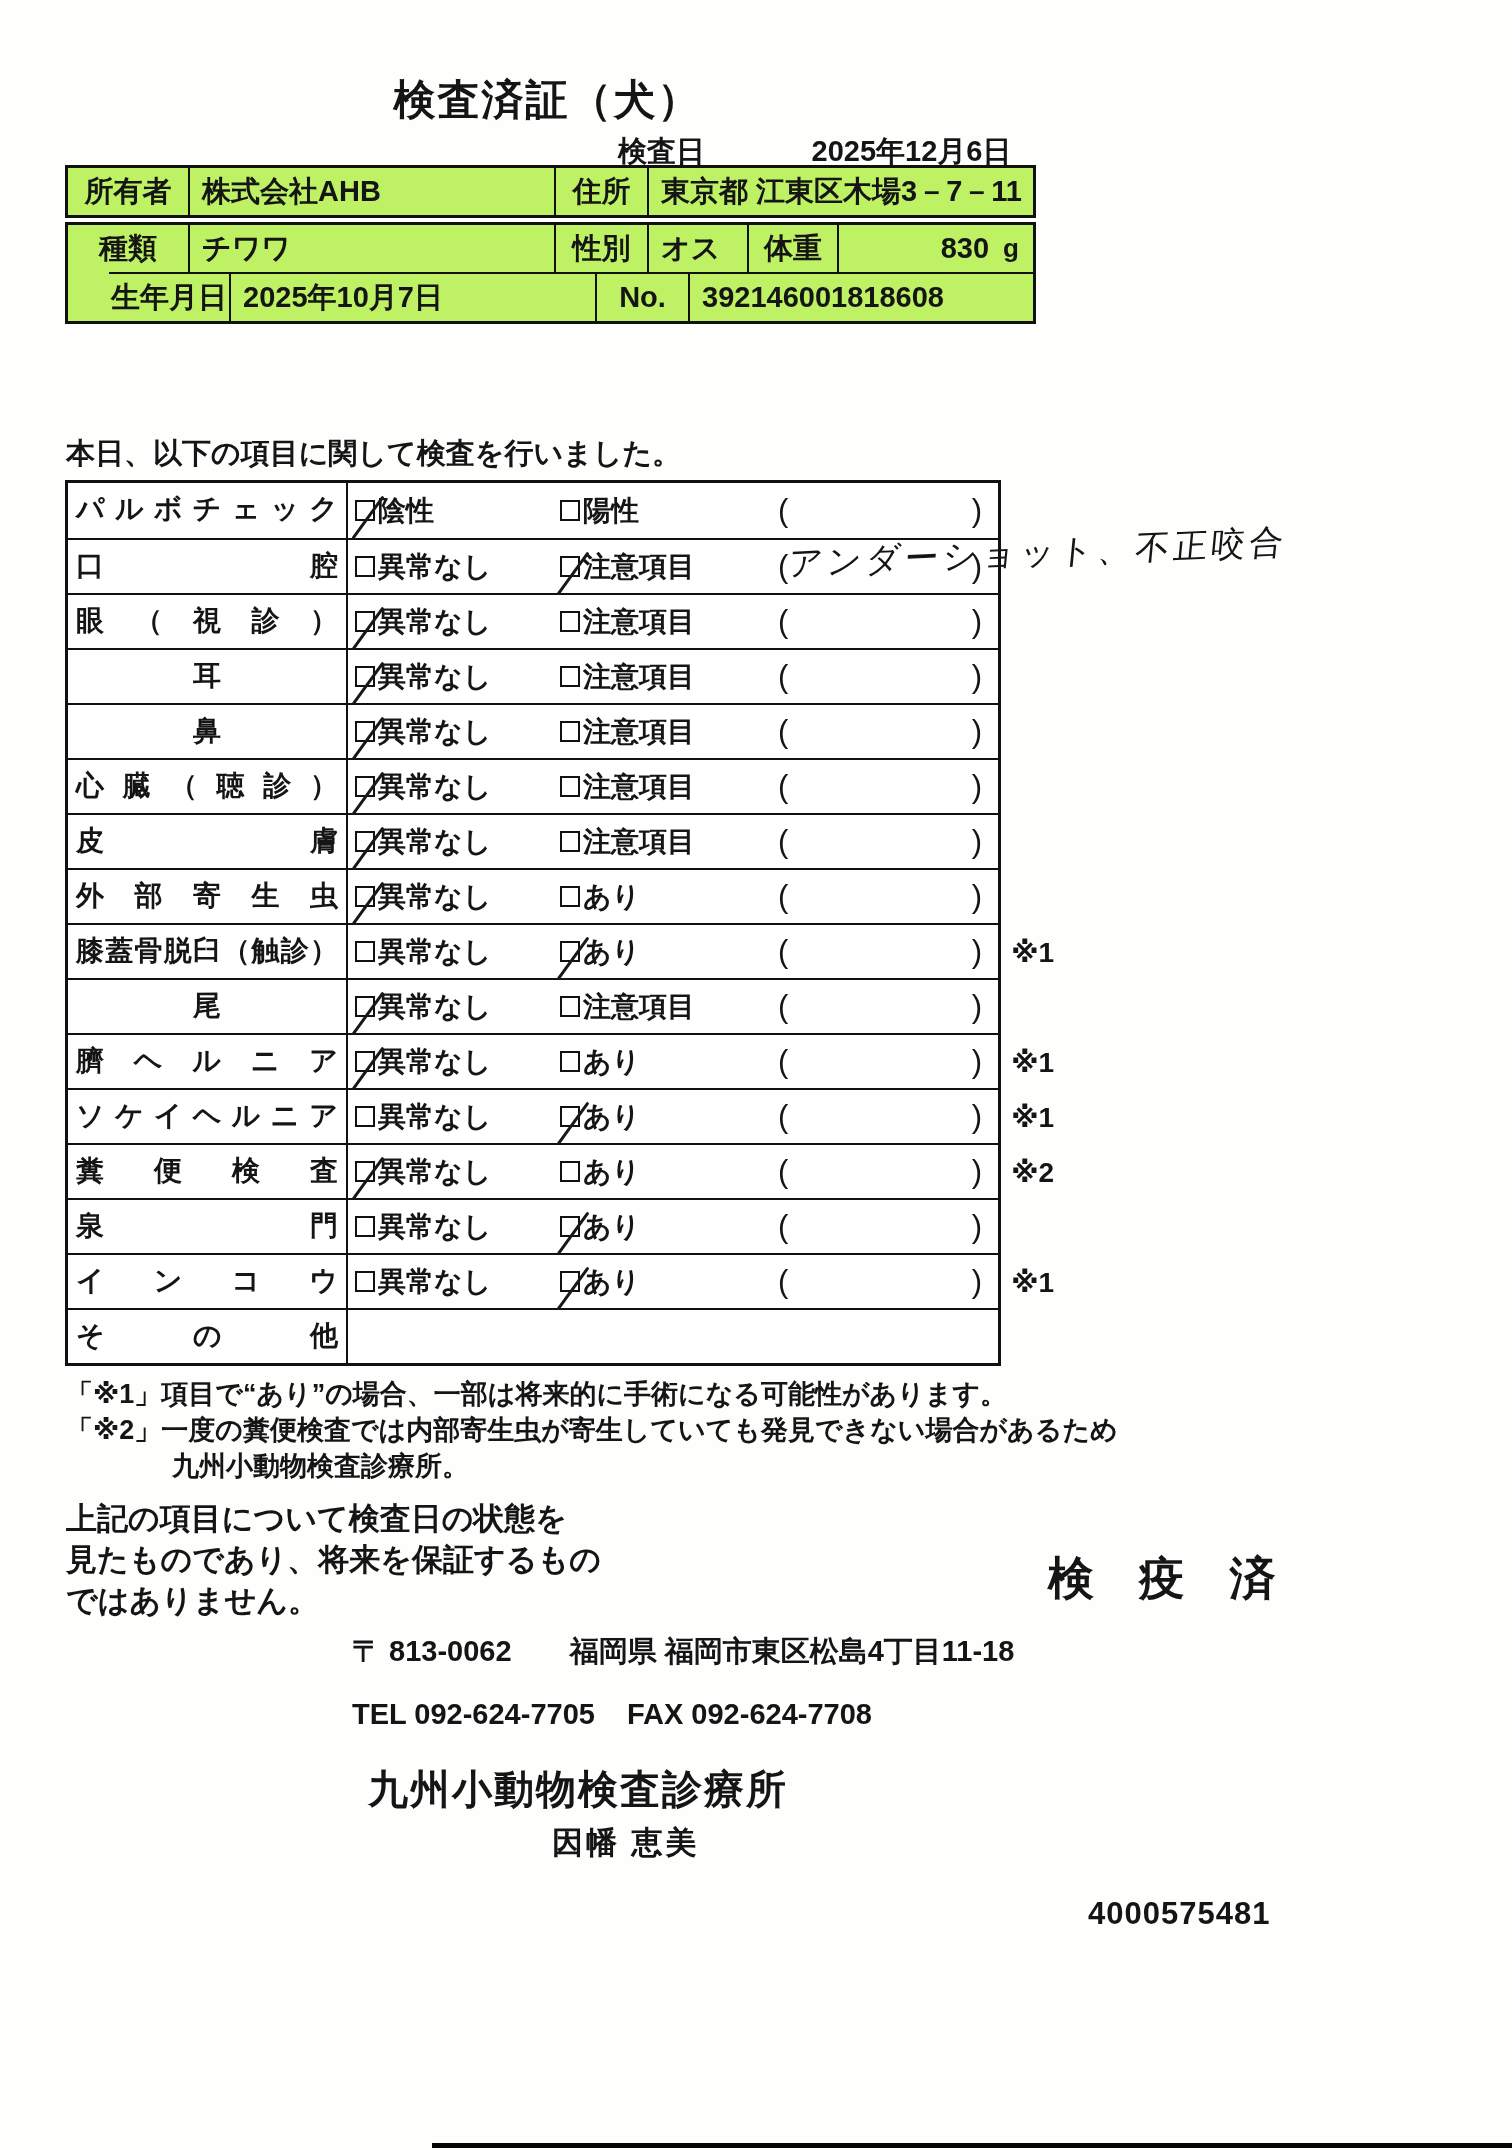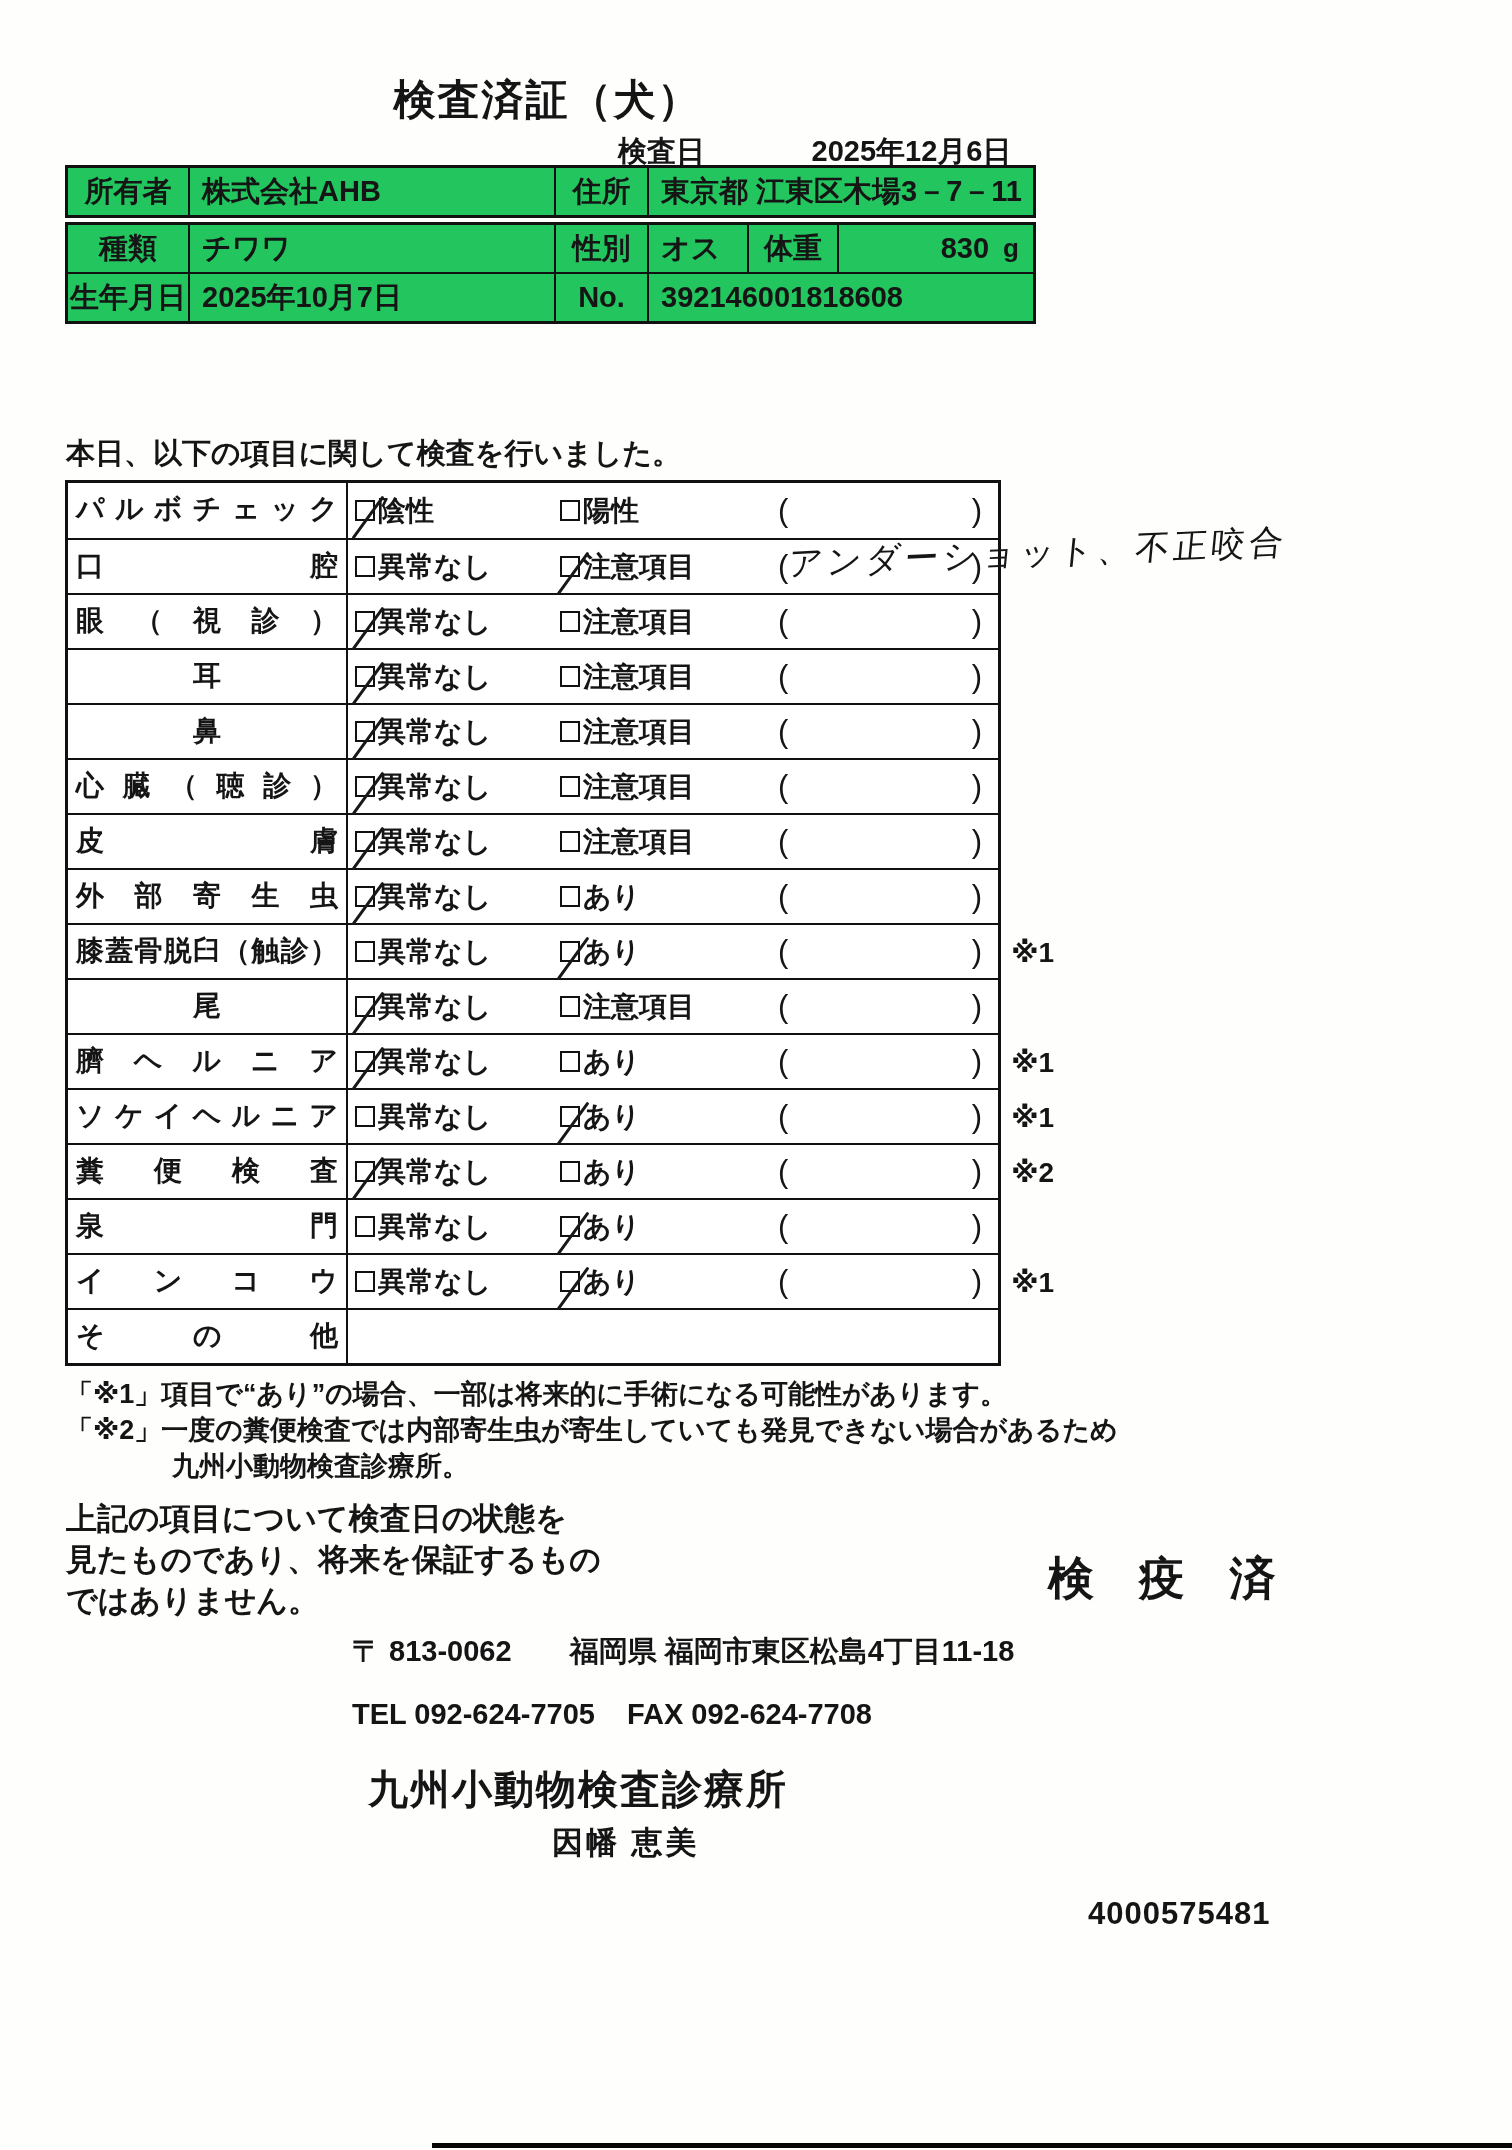--- a/index.html
+++ b/index.html
@@ -8,25 +8,25 @@
     font-family:"Liberation Sans","DejaVu Sans",sans-serif;color:#151515;
     overflow:hidden;
     padding-left:48px;
   }
   .abs{position:absolute;}
   .doc-title{top:72px;left:0;width:1095px;text-align:center;font-size:42px;font-weight:700;letter-spacing:2px;}
   .insp-date-label{top:132px;left:618px;font-size:29px;font-weight:600;}
   .insp-date{top:132px;left:790px;width:243px;text-align:center;font-size:29px;font-weight:600;}
 
   
-  .box{border:3px solid #111;background:#22c55e;}
+  .box{border:3px solid #111;background:#bef264;}
   .owner-box{top:165px;left:65px;width:965px;height:47px;display:flex;}
   .animal-box{top:222px;left:65px;width:965px;height:96px;}
   .trow{display:flex;height:47px;}
-  .trow + .trow{border-top:2px solid #111;}
+  .trow + .trow{border-top:2px solid #111;margin-left:41px;}
   .cell{display:flex;align-items:center;font-size:29px;font-weight:600;box-sizing:border-box;}
   .cell.lab{justify-content:center;border-right:2px solid #111;}
   .cell.val{padding-left:12px;border-right:2px solid #111;}
   .cell.last{border-right:none;}
   .w-label1{width:122px;}.w-val1{width:366px;}.w-label2{width:93px;}
   .w-sex{width:100px;}.w-wlab{width:90px;}
   .weight-cell{flex:1;justify-content:flex-end;padding-right:14px;}
   .weight-unit{font-size:26px;margin-left:14px;font-weight:600;}
 
   .intro{top:434px;left:66px;font-size:29px;font-weight:600;}

